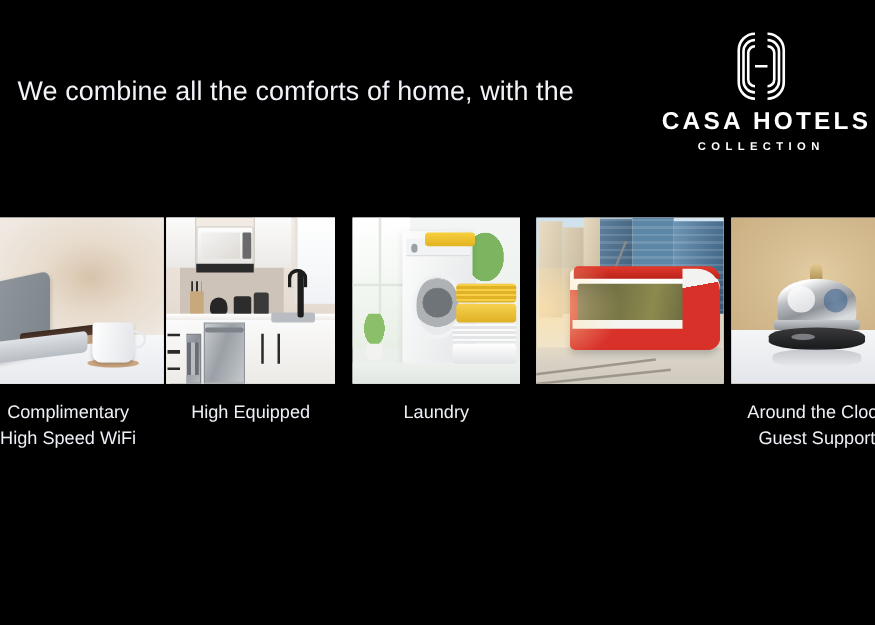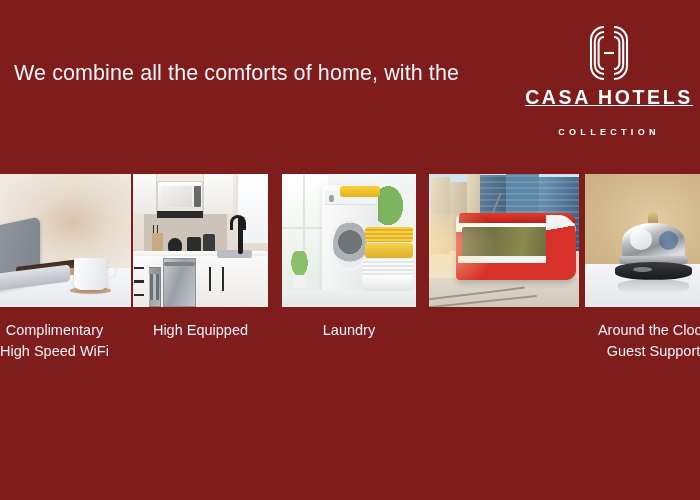--- a/index.html
+++ b/index.html
@@ -2,50 +2,48 @@
 <html><head>
 <meta charset="utf-8">
 <style>
   * { margin:0; padding:0; box-sizing:border-box; }
   html, body {
     width:700px; height:500px;
     background:#1b2156;
     font-family:"Liberation Sans", sans-serif;
     overflow:hidden;
   }
-  .page { position:relative; width:700px; height:500px; background:#7f1d1d; }
+  .page { position:relative; width:700px; height:500px; background:#000000; }
 
   
   .headline {
     position:absolute; left:14px; top:58px; width:480px;
     color:#f2f3f8;
     font-size:21.5px;
     font-weight:300;
     line-height:31px;
     letter-spacing:0.1px;
   }
   .headline-line { display:block; white-space:nowrap; }
 
   
   .logo { position:absolute; left:521px; top:24px; width:176px; height:106px; }
   .logo-mark { position:absolute; left:53px; top:0px; width:70px; height:58px; }
   .logo-mark svg { display:block; width:70px; height:58px; }
   .logo-name {
     position:absolute; left:0; top:62px; width:176px;
-    text-align:center; color:#ffffff;
+    text-align:right; color:#ffffff;
     font-size:19.5px; font-weight:700; letter-spacing:2.6px;
     white-space:nowrap;
-    text-decoration:underline;
   }
   .logo-sub {
     position:absolute; left:0; top:88px; width:176px;
     text-align:center; color:#ffffff;
     font-size:9px; font-weight:700; letter-spacing:4.3px;
     white-space:nowrap;
-    margin-top:15px;
   }
 
   
   .cards { position:absolute; left:0; top:174px; width:700px; height:134px; }
   .card {
     position:absolute; top:0; height:133px;
     overflow:hidden; background:#cfcfcf;
   }
   .card-img { position:absolute; inset:0; overflow:hidden; }
 

